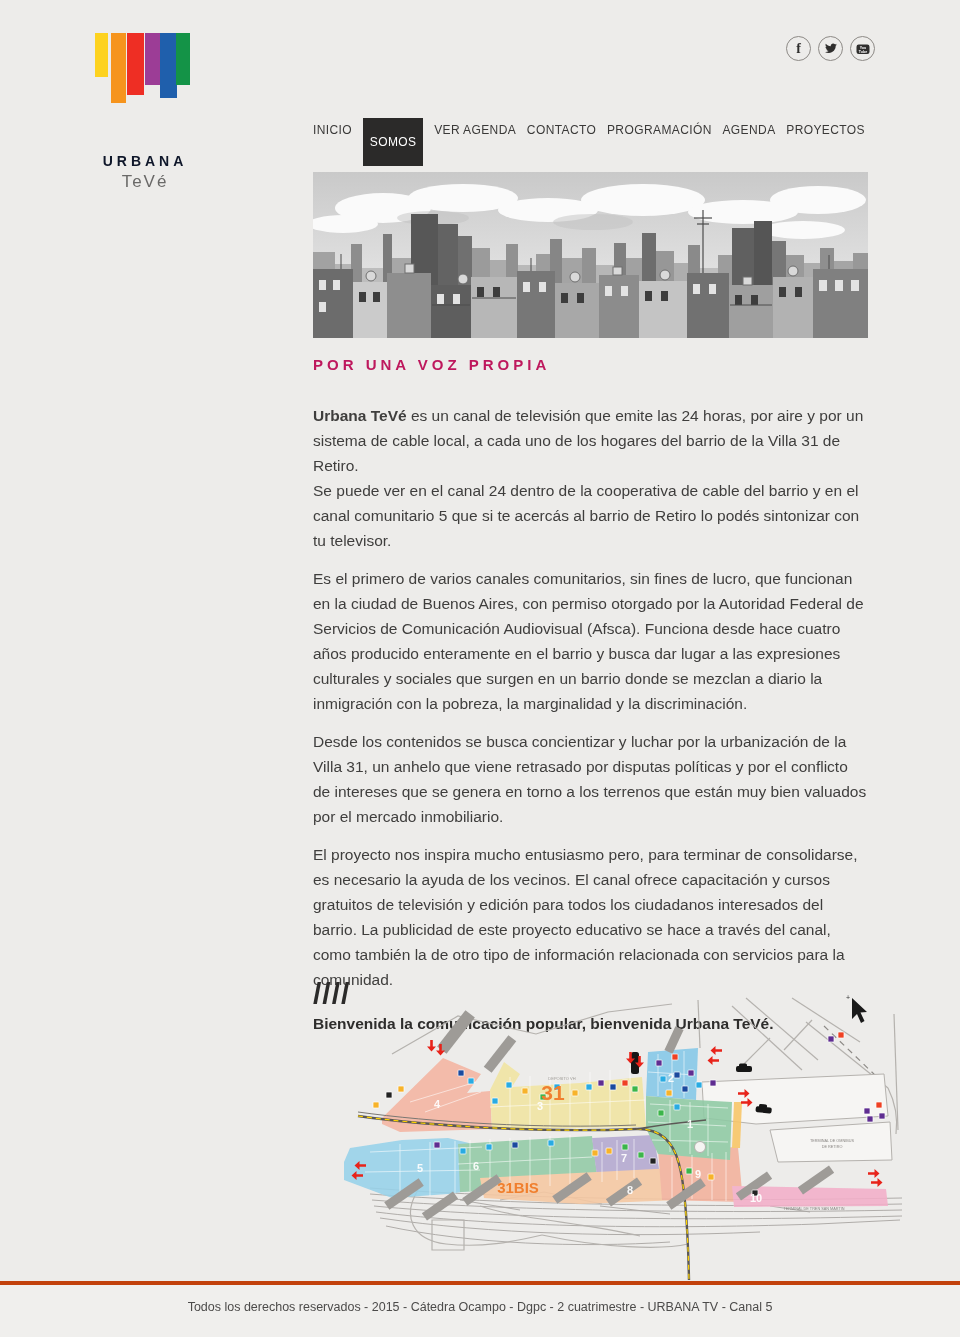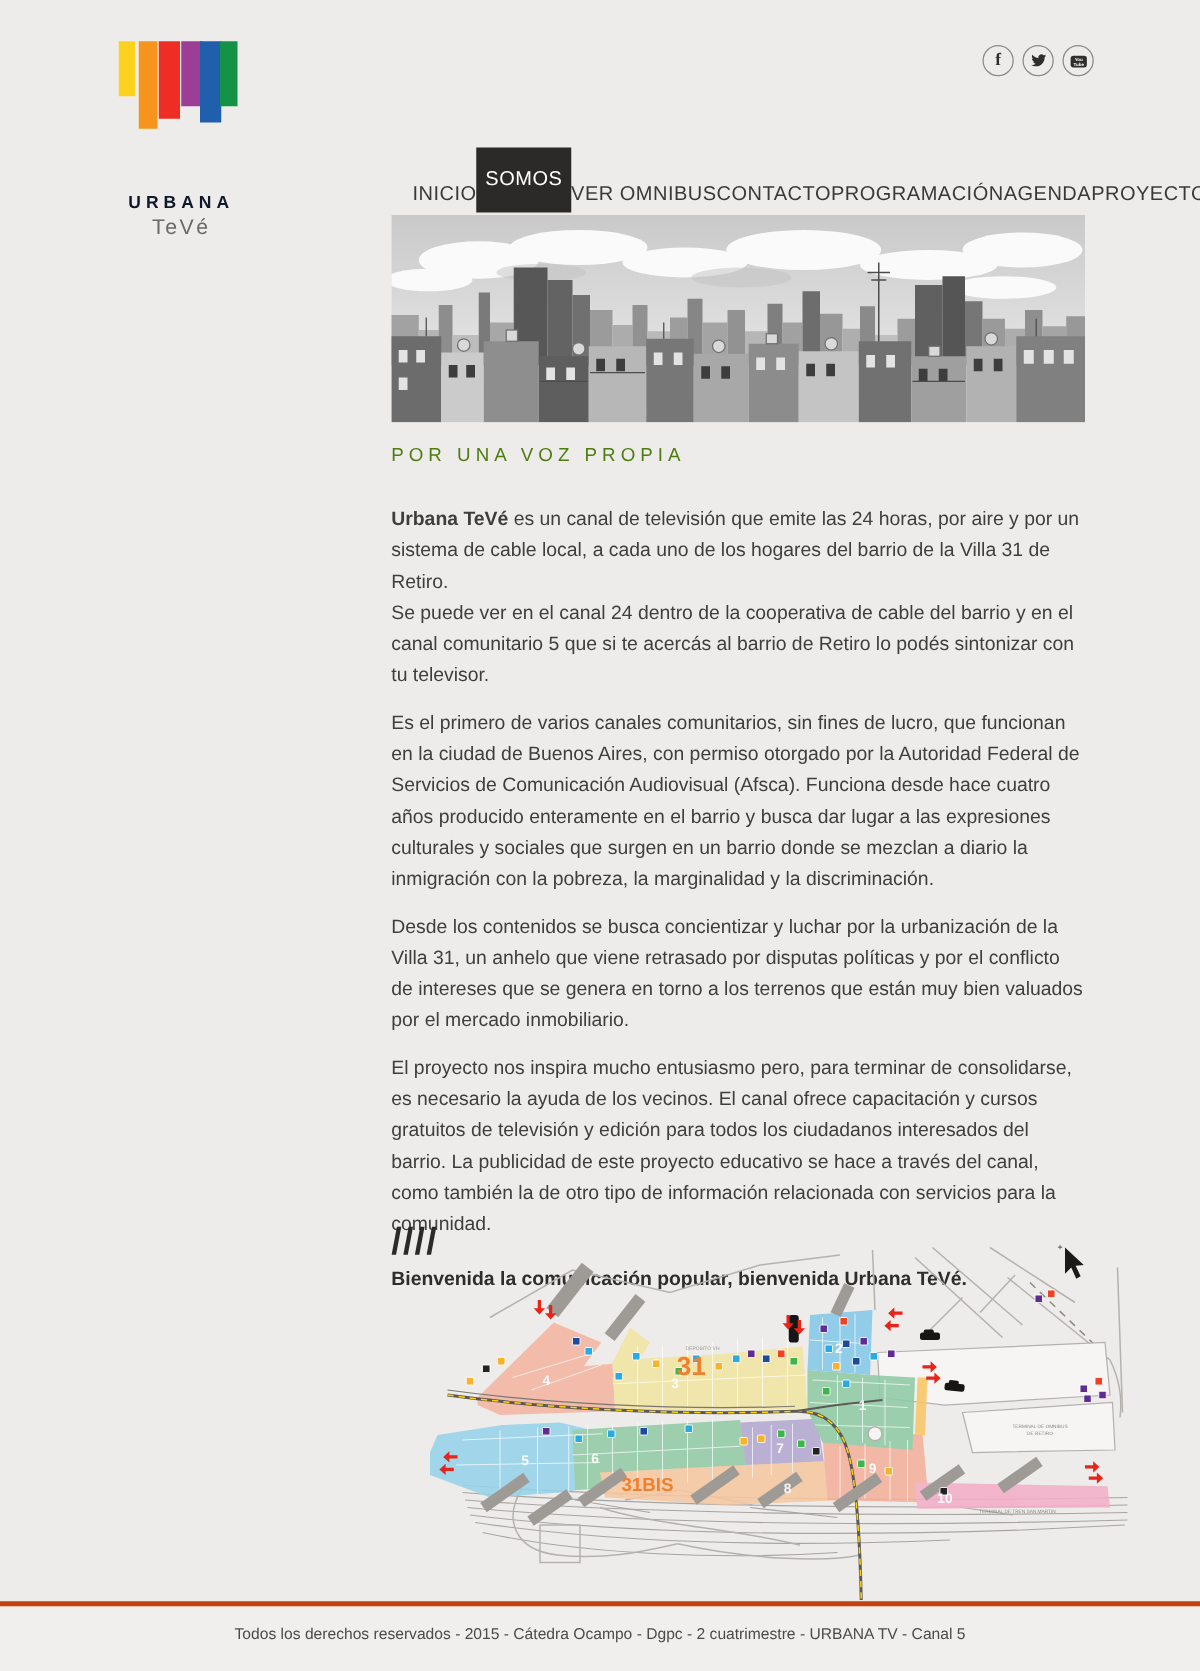--- a/index.html
+++ b/index.html
@@ -19,29 +19,29 @@
   .bar-purple{left:50px;top:16px;width:17px;height:52px;background:#9c3d96;}
   .bar-blue  {left:65px;top:4px; width:17px;height:65px;background:#1f5fac;}
   .bar-green {left:81px;top:22px;width:14px;height:52px;background:#149347;}
   .logo-name{margin-top:8px;text-align:center;font-weight:bold;font-size:14px;letter-spacing:4px;color:#0f172a;}
   .logo-sub{text-align:center;font-size:17px;letter-spacing:2px;color:#6a6968;margin-top:3px;}
   .social{position:absolute;left:786px;top:36px;display:flex;gap:7px;}
   .social .circ{width:23px;height:23px;border:1.5px solid #8d8a86;border-radius:50%;
     display:flex;align-items:center;justify-content:center;color:#2f2e2d;cursor:pointer;}
   .fb-glyph{font-family:"Liberation Serif",serif;font-weight:bold;font-size:14px;line-height:1;}
   
-  .nav{position:absolute;left:330px;top:118px;width:552px;display:flex;
-    justify-content:space-between;align-items:flex-end;font-size:16px;color:#3a3938;letter-spacing:0.4px;}
+  .nav{position:absolute;left:313px;top:118px;width:552px;display:flex;
+    justify-content:space-between;align-items:flex-start;font-size:12px;color:#3a3938;letter-spacing:0.4px;}
   .nav .item{padding:5px 0;cursor:pointer;white-space:nowrap;}
   .nav .item.active{background:#2b2a29;color:#fff;padding:17px 7px;}
   
   .banner{position:absolute;left:313px;top:172px;width:555px;height:166px;overflow:hidden;}
   
   .article{position:absolute;left:313px;top:356px;width:556px;color:#3f3e3d;}
-  .article h2{margin:0 0 30px 0;font-size:15px;letter-spacing:4px;font-weight:normal;color:#4d7c0f;}
+  .article h2{margin:0 0 30px 0;font-size:15px;letter-spacing:4px;font-weight:bold;color:#be185d;}
   .article p{margin:0 0 13px 0;font-size:15.5px;line-height:25px;}
   .article .closing{font-weight:bold;color:#2e2d2c;margin-top:19px;}
   
   .map-title{position:absolute;left:313px;top:978px;font-weight:bold;font-size:30px;
     letter-spacing:1px;color:#2b2a29;line-height:31px;z-index:3;}
   .map-svg{position:absolute;left:340px;top:992px;width:570px;height:288px;z-index:2;}
   
   .footer{position:absolute;left:0;top:1281px;width:960px;height:56px;
     border-top:4px solid #c2410c;background:#f0efed;}
   .footer div{padding-top:15px;text-align:center;font-size:12.5px;color:#4c4b4a;}
@@ -76,21 +76,21 @@
       <rect x="1.5" y="2.5" width="13" height="9.5" rx="2.2" fill="#2f2e2d"></rect>
       <text x="8" y="6.6" text-anchor="middle" font-size="3.6" font-weight="bold" fill="#fff">You</text>
       <text x="8" y="10.6" text-anchor="middle" font-size="3.6" font-weight="bold" fill="#fff">Tube</text>
     </svg>
   </div>
 </div>
 
 <div class="nav">
   <span class="item">INICIO</span>
   <span class="item active">SOMOS</span>
-  <span class="item">VER OMNIBUS</span>
+  <span class="item">VER AGENDA</span>
   <span class="item">CONTACTO</span>
   <span class="item">PROGRAMACIÓN</span>
   <span class="item">AGENDA</span>
   <span class="item">PROYECTOS</span>
 </div>
 
 <div class="banner">
 <svg width="555" height="166" viewBox="0 0 555 166">
   <defs>
     <linearGradient id="skyg" x1="0" y1="0" x2="0" y2="1">

